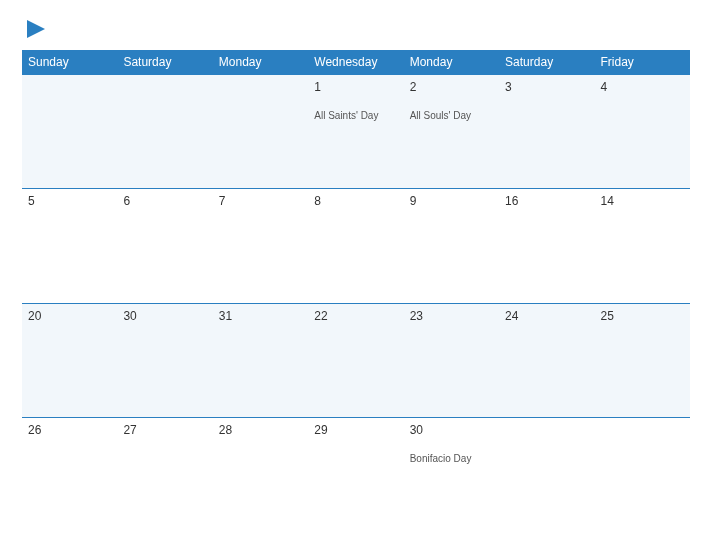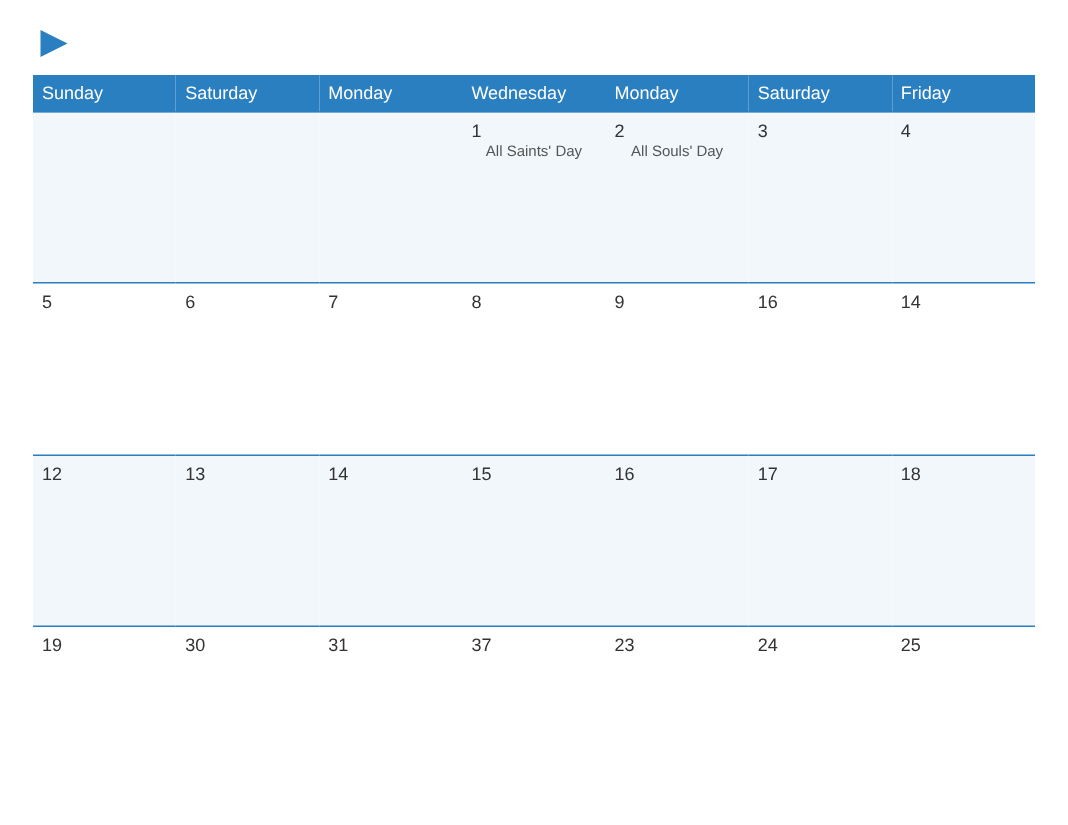--- a/index.html
+++ b/index.html
@@ -95,22 +95,21 @@
     .day-number {
       font-size: 12px;
       font-weight: normal;
       color: #333;
       display: block;
     }
     .holiday-name {
       font-size: 10px;
       color: #555;
       display: block;
-      margin-top: 2px;
-      text-align: center;
+      margin-top: 16px;
     }
   </style>
 </head>
 <body>
 
 <div class="page">
 
   <div class="header">
     <div class="logo">
       <div style="display:flex;flex-direction:column;align-items:flex-start;">
@@ -178,59 +177,56 @@
           </td>
           <td>
             <span class="day-number">16</span>
           </td>
           <td>
             <span class="day-number">14</span>
           </td>
         </tr>
         <tr>
           <td>
-            <span class="day-number">12</span>
-          </td>
-          <td>
-            <span class="day-number">13</span>
-          </td>
-          <td>
-            <span class="day-number">14</span>
-          </td>
-          <td>
-            <span class="day-number">15</span>
-          </td>
-          <td>
-            <span class="day-number">16</span>
-          </td>
-          <td>
-            <span class="day-number">17</span>
-          </td>
-          <td>
-            <span class="day-number">18</span>
+            <span class="day-number">20</span>
+          </td>
+          <td>
+            <span class="day-number">30</span>
+          </td>
+          <td>
+            <span class="day-number">31</span>
+          </td>
+          <td>
+            <span class="day-number">22</span>
+          </td>
+          <td>
+            <span class="day-number">23</span>
+          </td>
+          <td>
+            <span class="day-number">24</span>
+          </td>
+          <td>
+            <span class="day-number">25</span>
           </td>
         </tr>
         <tr>
           <td>
-            <span class="day-number">19</span>
+            <span class="day-number">26</span>
+          </td>
+          <td>
+            <span class="day-number">27</span>
+          </td>
+          <td>
+            <span class="day-number">28</span>
+          </td>
+          <td>
+            <span class="day-number">29</span>
           </td>
           <td>
             <span class="day-number">30</span>
-          </td>
-          <td>
-            <span class="day-number">31</span>
-          </td>
-          <td>
-            <span class="day-number">37</span>
-          </td>
-          <td>
-            <span class="day-number">23</span>
-          </td>
-          <td>
-            <span class="day-number">24</span>
-          </td>
-          <td>
-            <span class="day-number">25</span>
-          </td>
+            <span class="holiday-name">Bonifacio Day</span>
+          </td>
+          <td></td>
+          <td></td>
         </tr>
       </tbody>
   </table>
 </div>
 
 </body></html>

